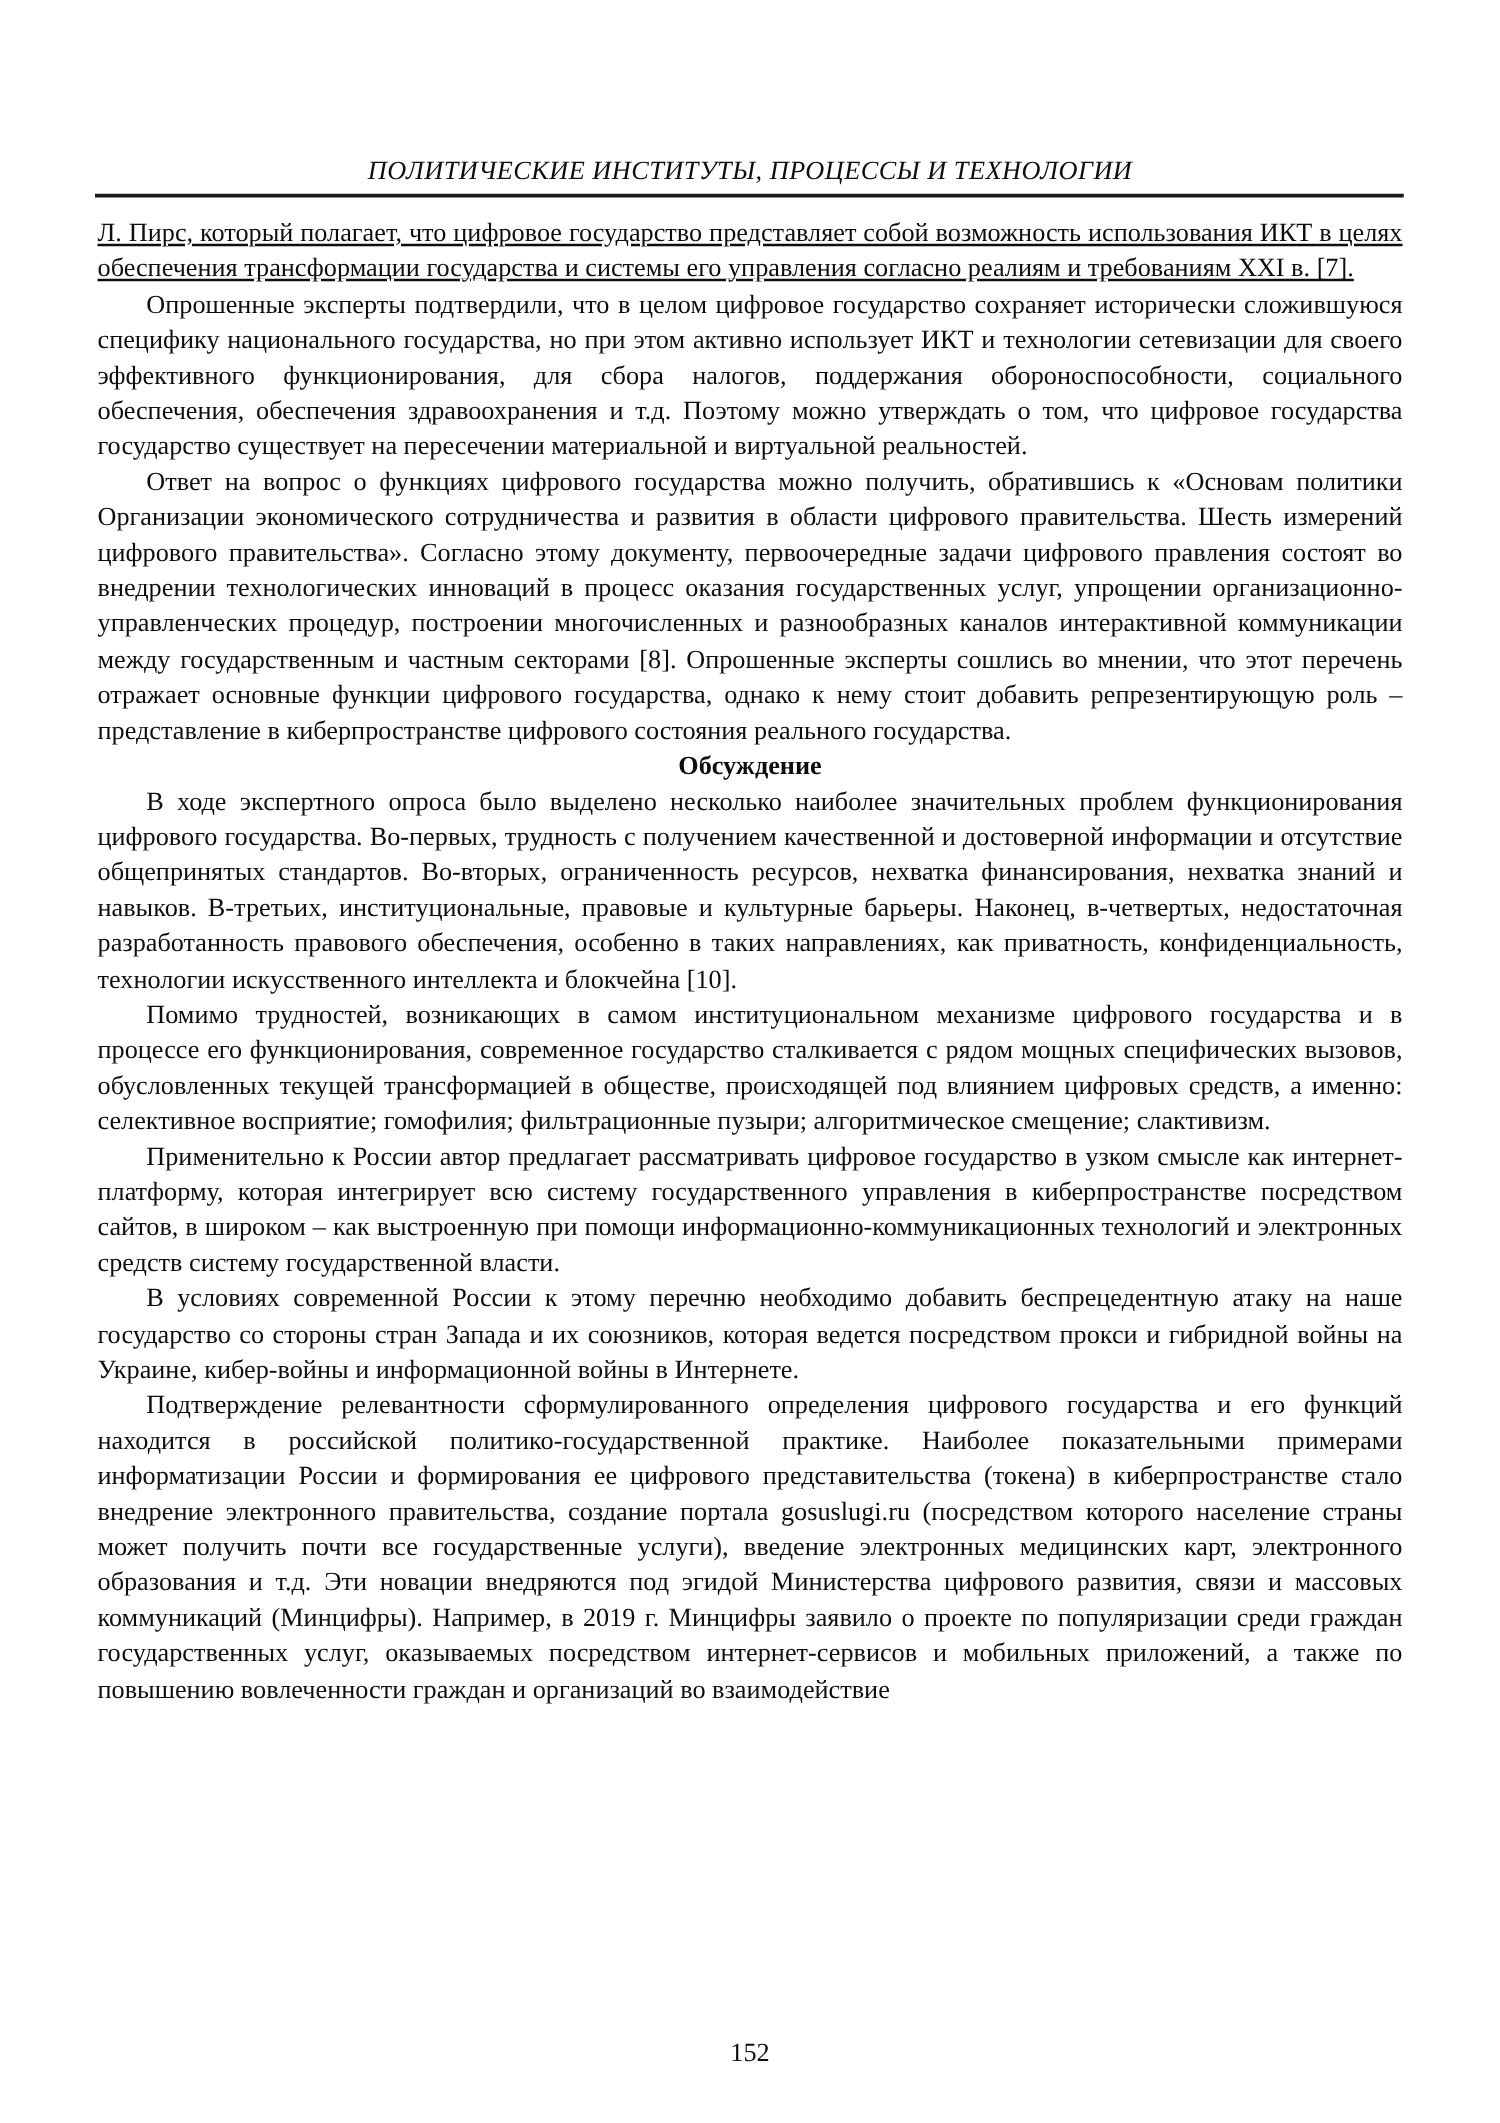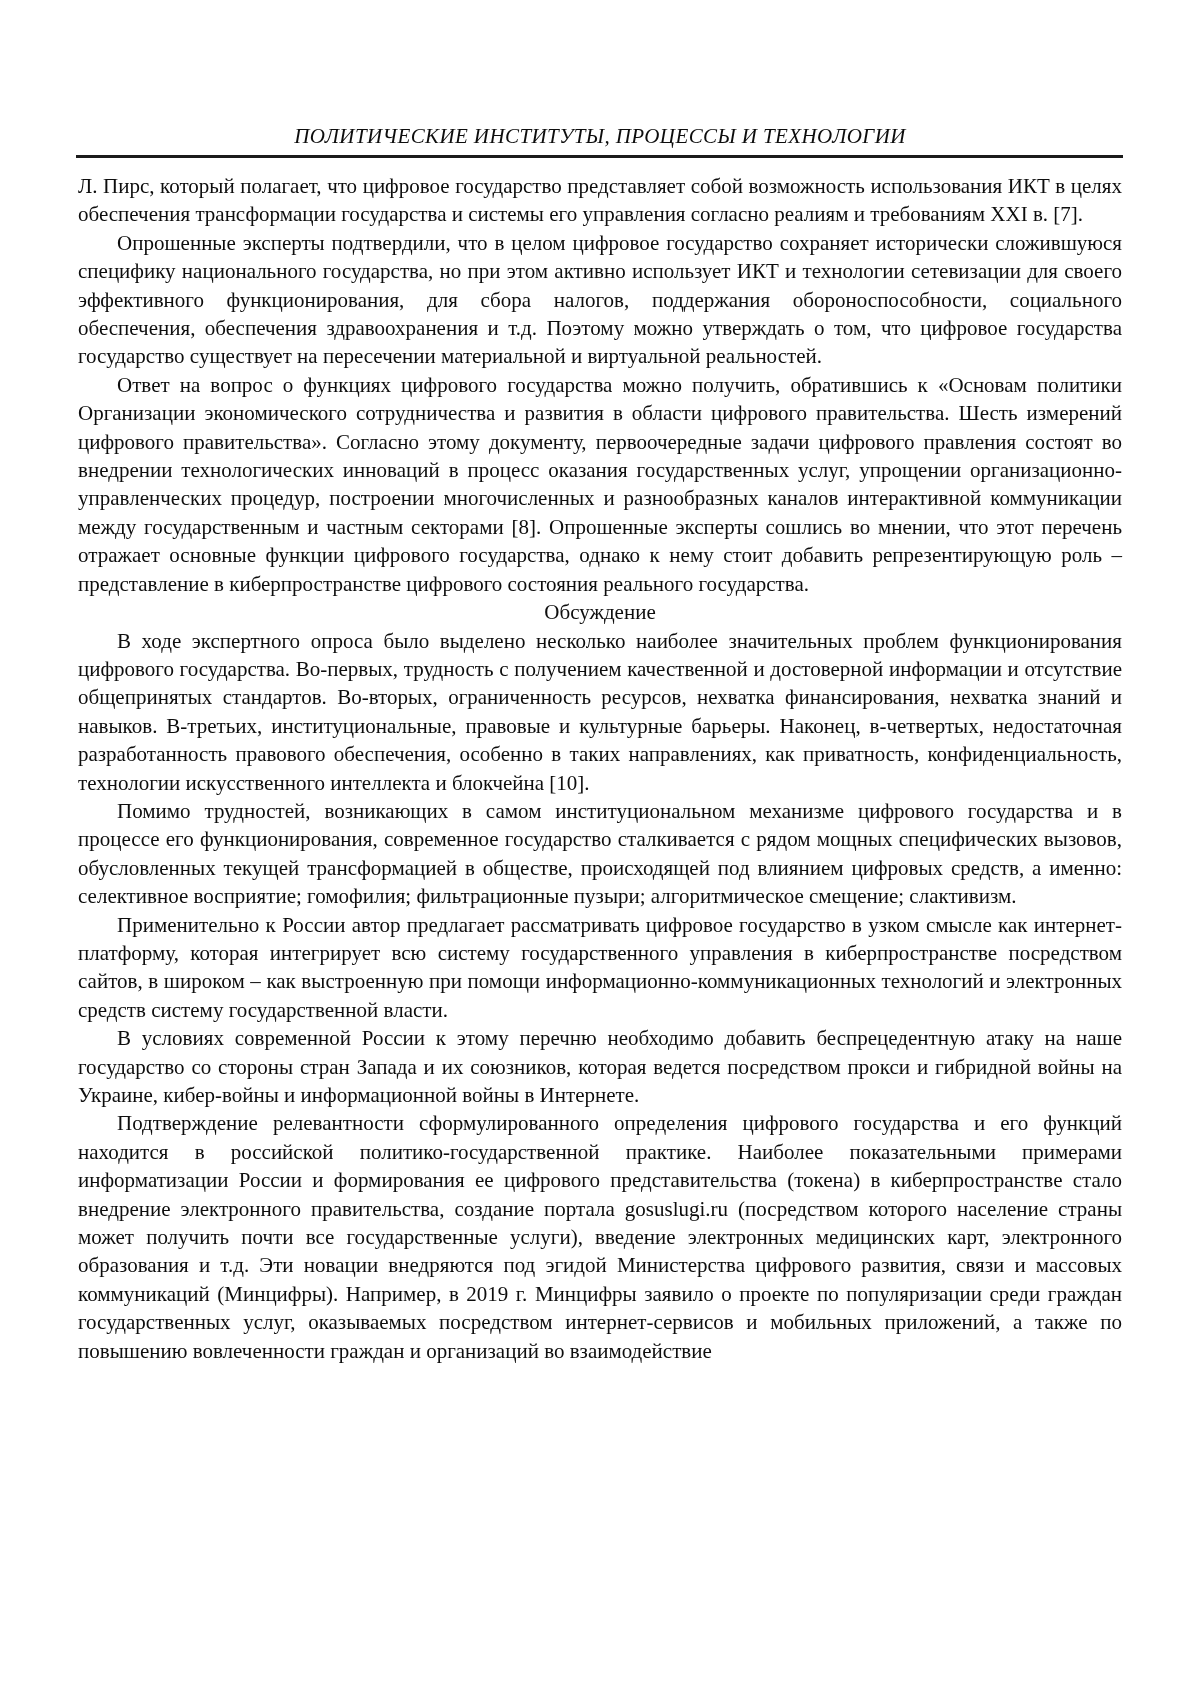--- a/index.html
+++ b/index.html
@@ -52,26 +52,27 @@
     text-align: justify;
     hyphens: auto;
     -webkit-hyphens: auto;
   }
   .para {
     margin: 0;
     text-indent: 39px;
   }
   .para.no-indent {
     text-indent: 0;
+    text-decoration: underline;
   }
   .section-heading {
     margin: 0;
     font-size: 21px;
     line-height: 28.4px;
-    font-weight: normal;
+    font-weight: bold;
     text-align: center;
     text-indent: 0;
   }
   .page-number {
     position: absolute;
     top: 1584px;
     left: 0;
     width: 1200px;
     text-align: center;
     font-size: 21px;
@@ -94,14 +95,15 @@
 
     <h2 class="section-heading">Обсуждение</h2>
 
     <p class="para">В ходе экспертного опроса было выделено несколько наиболее значительных проблем функционирования цифрового государства. Во-первых, трудность с получением качественной и достоверной информации и отсутствие общепринятых стандартов. Во-вторых, ограниченность ресурсов, нехватка финансирования, нехватка знаний и навыков. В-третьих, институциональные, правовые и культурные барьеры. Наконец, в-четвертых, недостаточная разработанность правового обеспечения, особенно в таких направлениях, как приватность, конфиденциальность, технологии искусственного интеллекта и блокчейна [10].</p>
     <p class="para">Помимо трудностей, возникающих в самом институциональном механизме цифрового государства и в процессе его функционирования, современное государство сталкивается с рядом мощных специфических вызовов, обусловленных текущей трансформацией в обществе, происходящей под влиянием цифровых средств, а именно: селективное восприятие; гомофилия; фильтрационные пузыри; алгоритмическое смещение; слактивизм.</p>
     <p class="para">Применительно к России автор предлагает рассматривать цифровое государство в узком смысле как интернет-платформу, которая интегрирует всю систему государственного управления в киберпространстве посредством сайтов, в широком – как выстроенную при помощи информационно-коммуникационных технологий и электронных средств систему государственной власти.</p>
     <p class="para">В условиях современной России к этому перечню необходимо добавить беспрецедентную атаку на наше государство со стороны стран Запада и их союзников, которая ведется посредством прокси и гибридной войны на Украине, кибер-войны и информационной войны в Интернете.</p>
     <p class="para">Подтверждение релевантности сформулированного определения цифрового государства и его функций находится в российской политико-государственной практике. Наиболее показательными примерами информатизации России и формирования ее цифрового представительства (токена) в киберпространстве стало внедрение электронного правительства, создание портала gosuslugi.ru (посредством которого население страны может получить почти все государственные услуги), введение электронных медицинских карт, электронного образования и т.д. Эти новации внедряются под эгидой Министерства цифрового развития, связи и массовых коммуникаций (Минцифры). Например, в 2019 г. Минцифры заявило о проекте по популяризации среди граждан государственных услуг, оказываемых посредством интернет-сервисов и мобильных приложений, а также по повышению вовлеченности граждан и организаций во взаимодействие</p>
   </div>
 
+  <div class="page-number">152</div>
 
 </div>
 
 </body></html>

